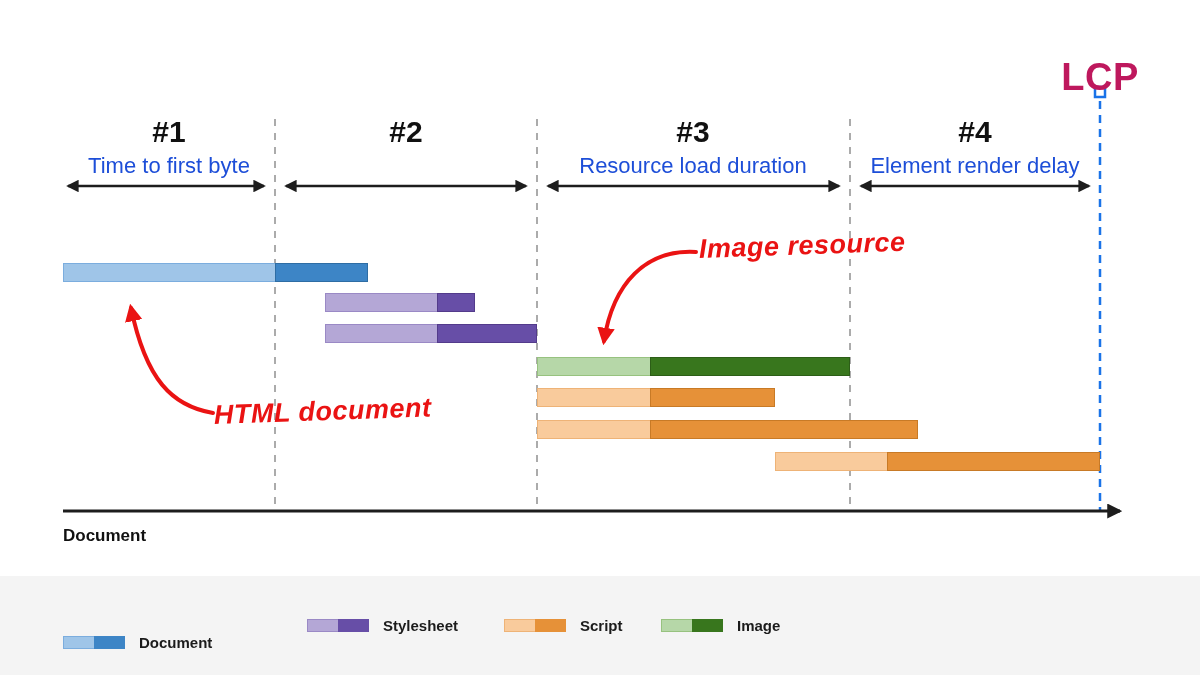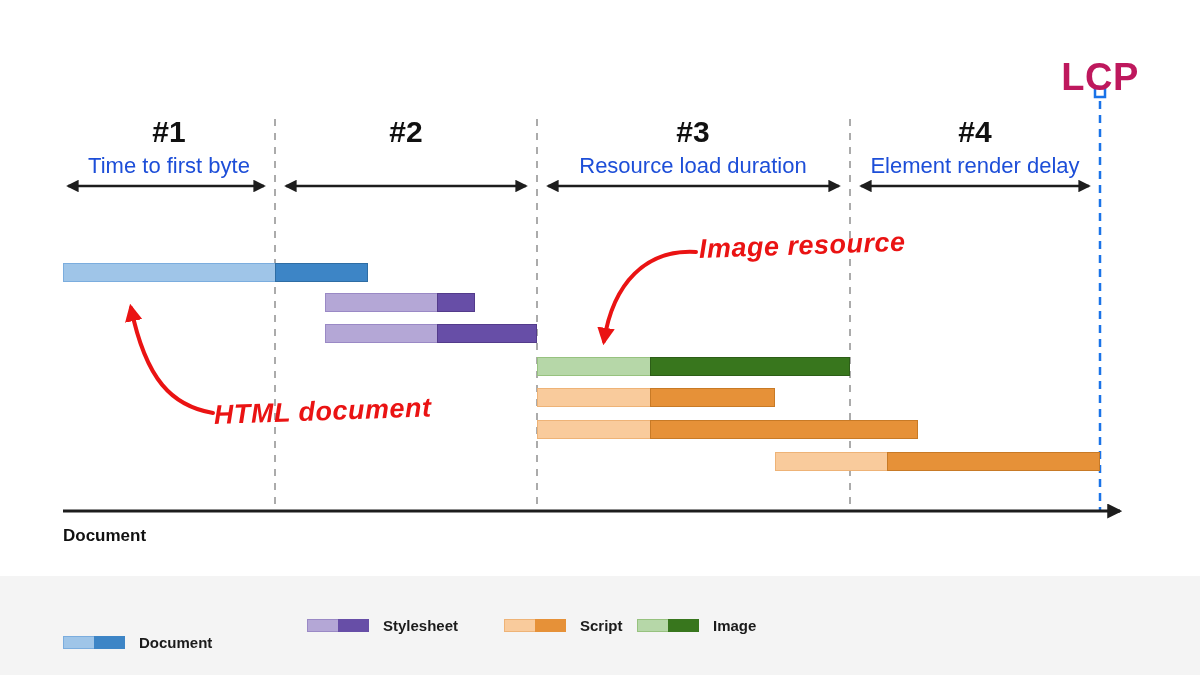--- a/index.html
+++ b/index.html
@@ -41,21 +41,21 @@
 
   .legend-strip {
     position:absolute; left:0; top:576px; width:1200px; height:99px;
   }
   .legend-item {
     position:absolute; top:617px; display:flex; align-items:center; gap:14px;
   }
   .legend-item-1 { left:63px;margin-top:17px; }
   .legend-item-2 { left:263px;padding-left:44px; }
   .legend-item-3 { left:464px;padding-left:40px; }
-  .legend-item-4 { left:637px;justify-content:center; }
+  .legend-item-4 { left:661px;justify-content:center; }
   .swatch {
     position:relative; width:62px; height:13px; border:1px solid;
     box-sizing:border-box; display:inline-block; flex:0 0 auto;
   }
   .swatch-dark { position:absolute; left:50%; top:-1px; bottom:-1px; right:-1px; }
   .legend-label { font-size:15px; font-weight:700; color:#1b1b1b; }
 </style>
 </head>
 <body>
 

